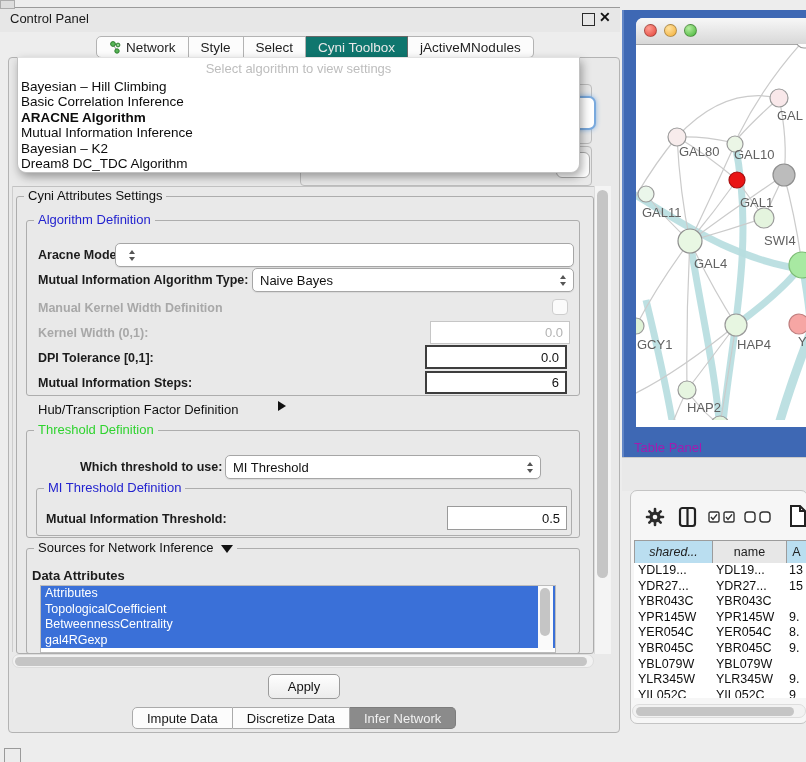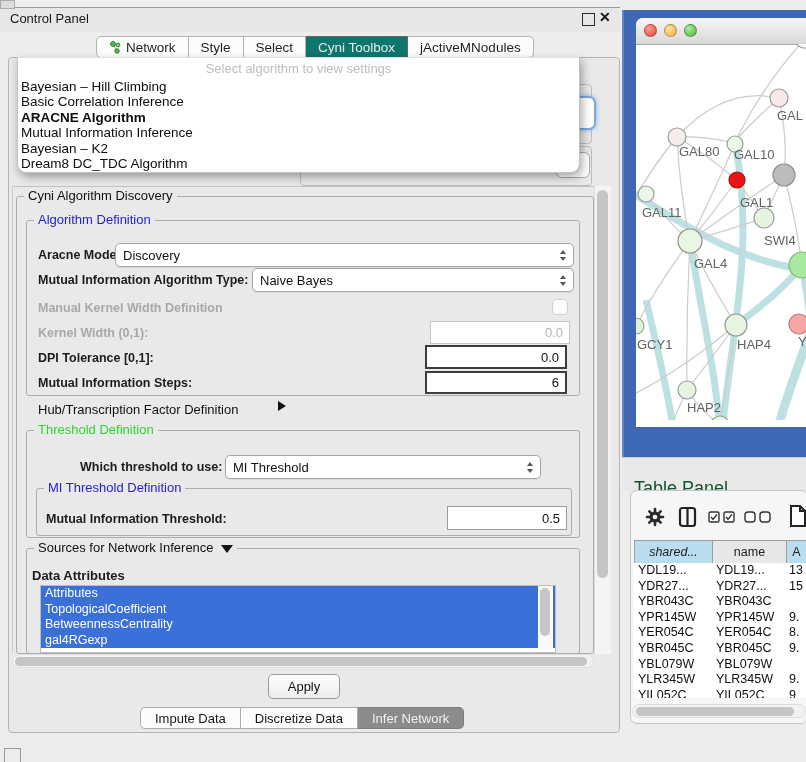--- a/index.html
+++ b/index.html
@@ -61,40 +61,40 @@
   #popup{left:17px;top:57px;width:561px;height:114px;background:#fff;border:1px solid #c2c2c2;border-top:1px solid #e2e2e2;
          border-radius:0 0 9px 9px;box-shadow:2px 4px 10px rgba(0,0,0,0.35);z-index:40}
   #popup-ph{position:absolute;left:0;top:3px;width:100%;text-align:center;color:#bdbdbd;font-size:13px}
   #popup-items{position:absolute;left:0;top:21px;width:100%}
   .popitem{height:15.4px;line-height:15.4px;font-size:13.5px;color:#0c0c0c;padding-left:3px;white-space:nowrap}
   .popitem.bold{font-weight:bold}
   
   #apply-btn{left:268px;top:674px;width:70px;height:23px;border:1px solid #9b9b9b;border-radius:5px;
              background:linear-gradient(#fefefe,#ececec);font-size:13px;color:#111;
              display:flex;align-items:center;justify-content:center}
-  #btabs{left:140px;top:707px;height:32px;display:flex}
+  #btabs{left:132px;top:707px;height:32px;display:flex}
   .btab{display:flex;align-items:center;height:20px;padding:0 14px;background:#fcfcfc;
         border:1px solid #aaa;border-left:none;font-size:13px;color:#161616;white-space:nowrap}
   .btab:first-child{border-left:1px solid #aaa;border-radius:5px 0 0 5px}
   .btab:last-child{border-radius:0 5px 5px 0}
   .btab.sel{background:#8b8b8b;color:#f1f1f1;border-color:#7d7d7d}
   
   #net-frame{left:622px;top:10px;width:184px;height:447px;background:#3e68b4;border-left:2px solid #6286c6}
   #mac-win{left:636px;top:18px;width:170px;height:409px;background:#fff;border-radius:7px 0 0 0}
   #mac-titlebar{left:0;top:0;width:170px;height:26px;background:linear-gradient(#f7f7f7,#d8d8d8);
                 border-bottom:1px solid #a8a8a8;border-radius:7px 0 0 0}
   .light{width:13px;height:13px;border-radius:50%;border:1px solid rgba(0,0,0,0.28);box-sizing:border-box}
   #light-red{background:radial-gradient(circle at 35% 30%,#ff9d92,#e2443a)}
   #light-yellow{background:radial-gradient(circle at 35% 30%,#ffe2a0,#f2ae38)}
   #light-green{background:radial-gradient(circle at 35% 30%,#b4eda0,#45b336)}
   #graph-wrap{left:0;top:26px;width:170px;height:376px;overflow:hidden}
   .nlabel{font-size:13px;fill:#616161;font-family:"Liberation Sans",sans-serif}
   
   #tp-bar{left:622px;top:457px;width:184px;height:33px;background:#e9e9e9;border-top:1px solid #cacaca}
-  #tp-title{left:634px;top:478px;font-size:18px;color:#14532d}
+  #tp-title{left:634px;top:440px;font-size:13px;color:#a21caf}
   #tp-win{left:630px;top:490px;width:176px;height:232px;background:#f6f6f6;border:1px solid #c4c4c4;border-radius:7px}
   #thead{left:634px;top:540px;width:172px;height:22px;border:1px solid #9c9c9c;box-sizing:content-box;white-space:nowrap;font-size:0}
   .hcell{display:inline-block;height:22px;line-height:22px;text-align:center;font-size:12.5px;color:#222;
          border-right:1px solid #9c9c9c;box-sizing:border-box;overflow:hidden;vertical-align:top}
   .hc-blue{background:#badef0}
   .hc-gray{background:#e7e7e7}
   #tbody{left:634px;top:563px;width:172px;height:135px;overflow:hidden;background:#fff}
   .trow{height:15.6px;line-height:15.6px;font-size:12.5px;color:#0f0f0f;white-space:nowrap;font-size:12.5px}
   .tcell{display:inline-block;overflow:hidden;vertical-align:top;box-sizing:border-box}
   
@@ -146,28 +146,27 @@
 <div class="abs hline" style="left:12px;top:186px;width:598px"></div>
 <div class="abs vline" style="left:12px;top:186px;height:466px"></div>
 <div class="abs sb-track-v" style="left:594px;top:186px;width:16px;height:468px">
   <div class="sb-thumb" style="position:absolute;left:2px;top:4px;width:11px;height:388px"></div>
 </div>
 <div class="abs sb-track-h" style="left:12px;top:654px;width:580px;height:12px">
   <div class="sb-thumb" style="position:absolute;left:2px;top:1.5px;width:572px;height:9px"></div>
 </div>
 
 <div class="abs fs" style="left:16px;top:196px;width:576px;height:456px"></div>
-<span class="abs legend" style="left:24px;top:189px">Cyni Algorithm Discovery</span>
+<span class="abs legend" style="left:24px;top:189px">Cyni Attributes Settings</span>
 
 <div class="abs fs" style="left:26px;top:220px;width:552px;height:174px"></div>
 <span class="abs legend blue" style="left:34px;top:213px">Algorithm Definition</span>
 
 <span class="abs lb" style="left:38px;top:248px">Aracne Mode:</span>
 <div class="abs combo" style="left:115px;top:243px;width:443px;height:22px">
-  <span class="val">Discovery</span>
   <span class="step">
       <span class="aru"></span>
       <span class="ard"></span>
     </span>
 </div>
 
 <span class="abs lb" style="left:38px;top:273px">Mutual Information Algorithm Type:</span>
 <div class="abs combo" style="left:252px;top:268px;width:306px;height:22px">
   <span class="val">Naive Bayes</span>
   <span class="step">

